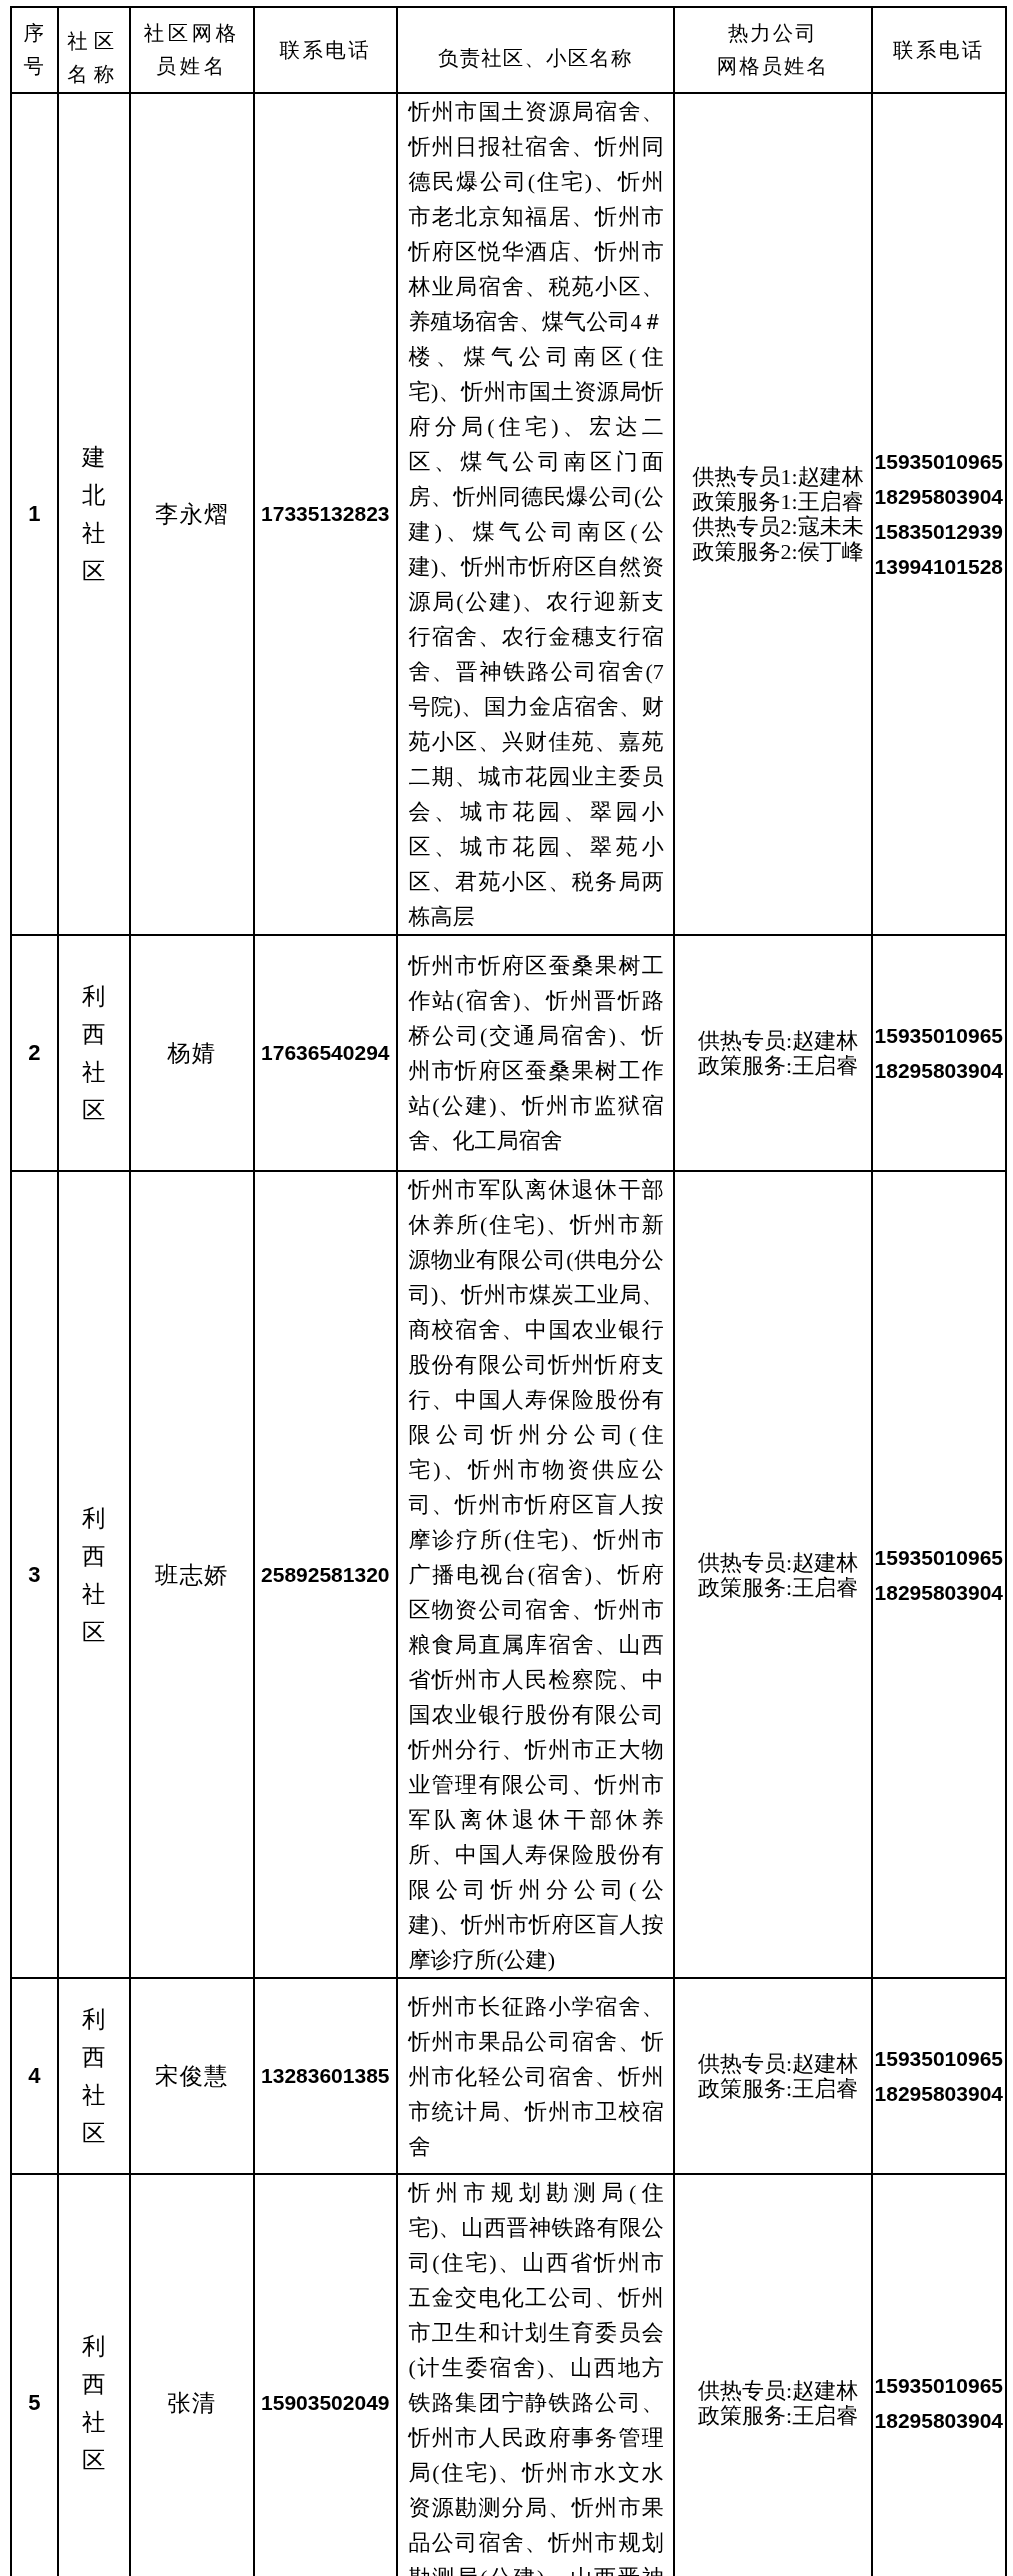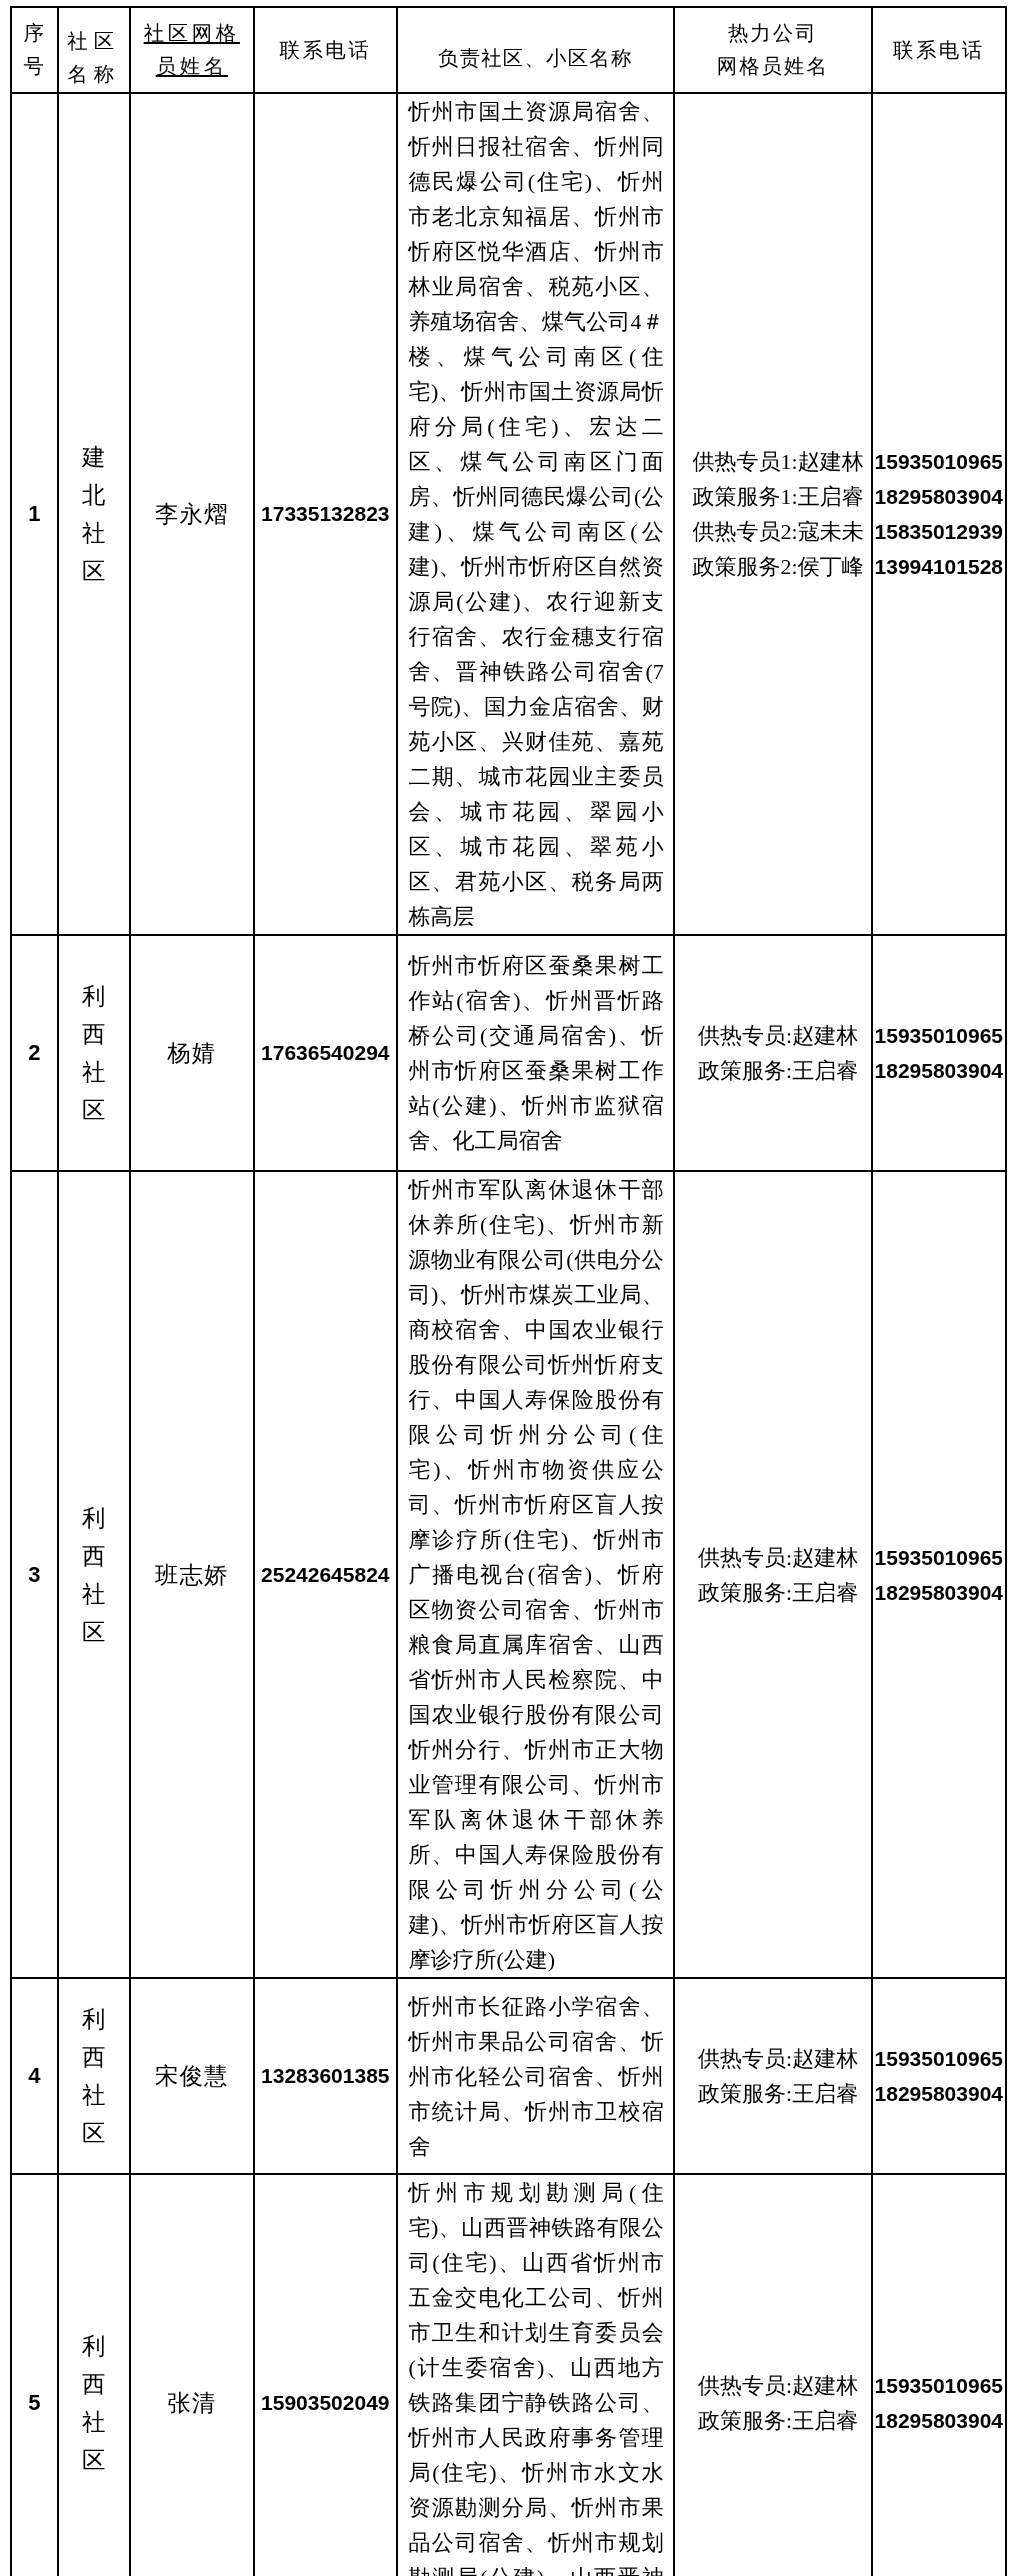--- a/index.html
+++ b/index.html
@@ -33,21 +33,21 @@
 
   
   .doc th {
     font-weight: 400;
     font-size: 20.4px;
     line-height: 33px;
   }
   .hdr { display: inline-block; white-space: pre-line; }
   .w-serial   { width: 1.3em; word-break: break-all; letter-spacing: 0.05em; }
   .w-comm     { width: 2.8em; word-break: break-all; letter-spacing: 0.30em; margin-top: 16px; }
-  .w-gridname { width: 5.0em; word-break: break-all; letter-spacing: 0.18em; text-decoration: underline; }
+  .w-gridname { width: 5.0em; word-break: break-all; letter-spacing: 0.18em; }
   .w-phone    { letter-spacing: 0.12em; }
   .w-areas    { letter-spacing: 0.06em; margin-top: 16px; }
   .w-heat     { letter-spacing: 0.10em; }
 
   
   .c-no {
     font-family: "Liberation Sans", sans-serif;
     font-weight: 700;
     font-size: 22px;
   }
@@ -68,21 +68,21 @@
   .c-areas .areas {
     font-size: 22px;
     line-height: 35px;
     padding: 0 9px 0 10.6px;
     text-align: justify;
     word-break: break-all;
   }
   .c-heat { text-align: left; }
   .c-heat .heat {
     font-size: 22px;
-    line-height: 35px;
+    line-height: 25px;
     padding-left: 10.6px;
     white-space: pre-line;
   }
   .c-heatphone {
     font-family: "Liberation Sans", sans-serif;
     font-weight: 700;
     font-size: 21px;
     line-height: 35px;
     white-space: pre-line;
   }
@@ -144,21 +144,21 @@
           <div class="heat">供热专员:赵建林
 政策服务:王启睿</div>
         </td>
       <td class="c-heatphone">15935010965
 18295803904</td>
     </tr>
     <tr class="rh-3">
       <td class="c-no">3</td>
       <td class="c-community"><span class="vert">利西社区</span></td>
       <td class="c-name">班志娇</td>
-      <td class="c-phone">25242645824</td>
+      <td class="c-phone">25892581320</td>
       <td class="c-areas">
           <div class="areas">忻州市军队离休退休干部休养所(住宅)、忻州市新源物业有限公司(供电分公司)、忻州市煤炭工业局、商校宿舍、中国农业银行股份有限公司忻州忻府支行、中国人寿保险股份有限公司忻州分公司(住宅)、忻州市物资供应公司、忻州市忻府区盲人按摩诊疗所(住宅)、忻州市广播电视台(宿舍)、忻府区物资公司宿舍、忻州市粮食局直属库宿舍、山西省忻州市人民检察院、中国农业银行股份有限公司忻州分行、忻州市正大物业管理有限公司、忻州市军队离休退休干部休养所、中国人寿保险股份有限公司忻州分公司(公建)、忻州市忻府区盲人按摩诊疗所(公建)</div>
         </td>
       <td class="c-heat">
           <div class="heat">供热专员:赵建林
 政策服务:王启睿</div>
         </td>
       <td class="c-heatphone">15935010965
 18295803904</td>
     </tr>

